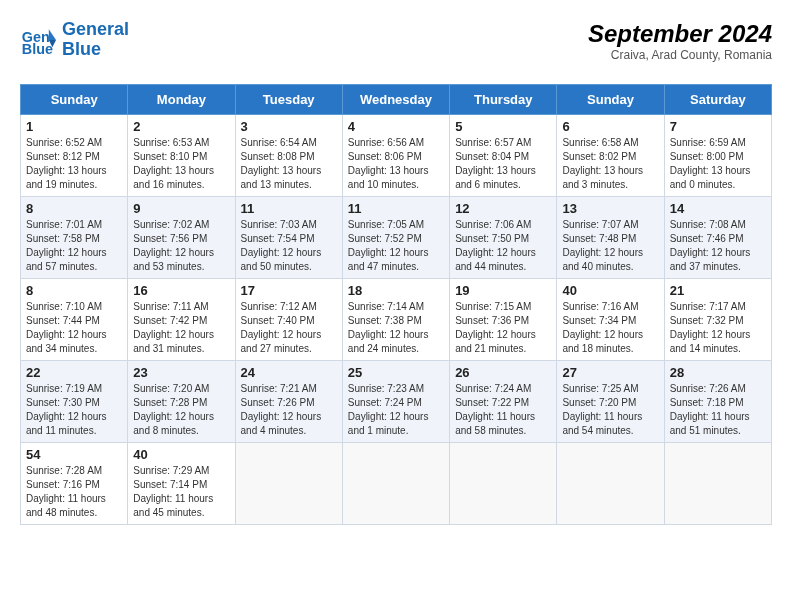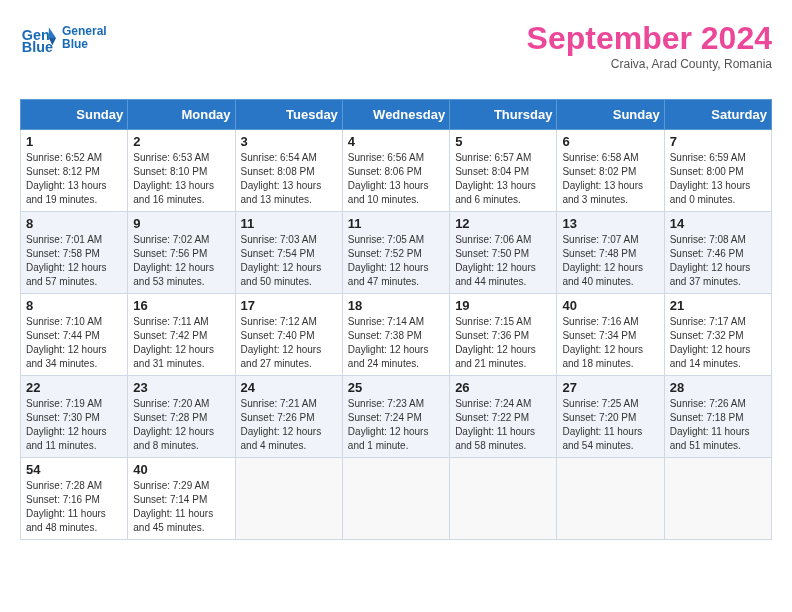--- a/index.html
+++ b/index.html
@@ -7,55 +7,56 @@
       font-family: Arial, sans-serif;
       background: #fff;
       width: 792px;
       min-height: 612px;
       padding: 20px;
     }
     .header {
       display: flex;
       justify-content: space-between;
       align-items: flex-start;
-      margin-bottom: 28px;
+      margin-bottom: 22px;
     }
     .logo {
       display: flex;
       align-items: center;
       gap: 6px;
     }
     .logo-icon {
       width: 36px;
       height: 36px;
     }
     .title-block {
       text-align: right;
     }
     .month-title {
-      font-size: 32px;
+      font-size: 24px;
       font-weight: bold;
-      color: #ec4899;
+      color: #000000;
+      font-style: italic;
     }
     .location {
       font-size: 12px;
       color: #555;
     }
     table {
       width: 100%;
       border-collapse: collapse;
       table-layout: fixed;
     }
     th {
       background: #2a76c6;
       color: #fff;
       font-size: 13px;
       font-weight: bold;
       padding: 7px 4px;
-      text-align: right;
+      text-align: center;
       border: 1px solid #5a9ad4;
     }
     td {
       vertical-align: top;
       border: 1px solid #d0d8e4;
       padding: 4px 5px;
       font-size: 10.5px;
       color: #222;
       background: #fff;
       height: 80px;
@@ -82,21 +83,21 @@
 
 <div class="header">
   <div class="logo">
     <svg class="logo-icon" viewBox="0 0 40 40">
       <text x="2" y="22" font-size="16" font-weight="bold" fill="#1a6bb5">Gen</text>
       <text x="2" y="36" font-size="16" font-weight="bold" fill="#1a6bb5">Blue</text>
       <polygon points="32,8 40,20 32,20" fill="#2a76c6"></polygon>
       <polygon points="32,20 40,20 36,28" fill="#1a5a9a"></polygon>
     </svg>
     <div>
-      <div style="font-size:12px;font-weight:bold;color:#222;line-height:1.1;">
+      <div style="font-size:18px;font-weight:bold;color:#222;line-height:1.1;">
         <span style="color:#1a6bb5">General</span><br>
         <span style="color:#1a6bb5">Blue</span>
       </div>
     </div>
   </div>
   <div class="title-block">
     <div class="month-title">September 2024</div>
     <div class="location">Craiva, Arad County, Romania</div>
   </div>
 </div>

